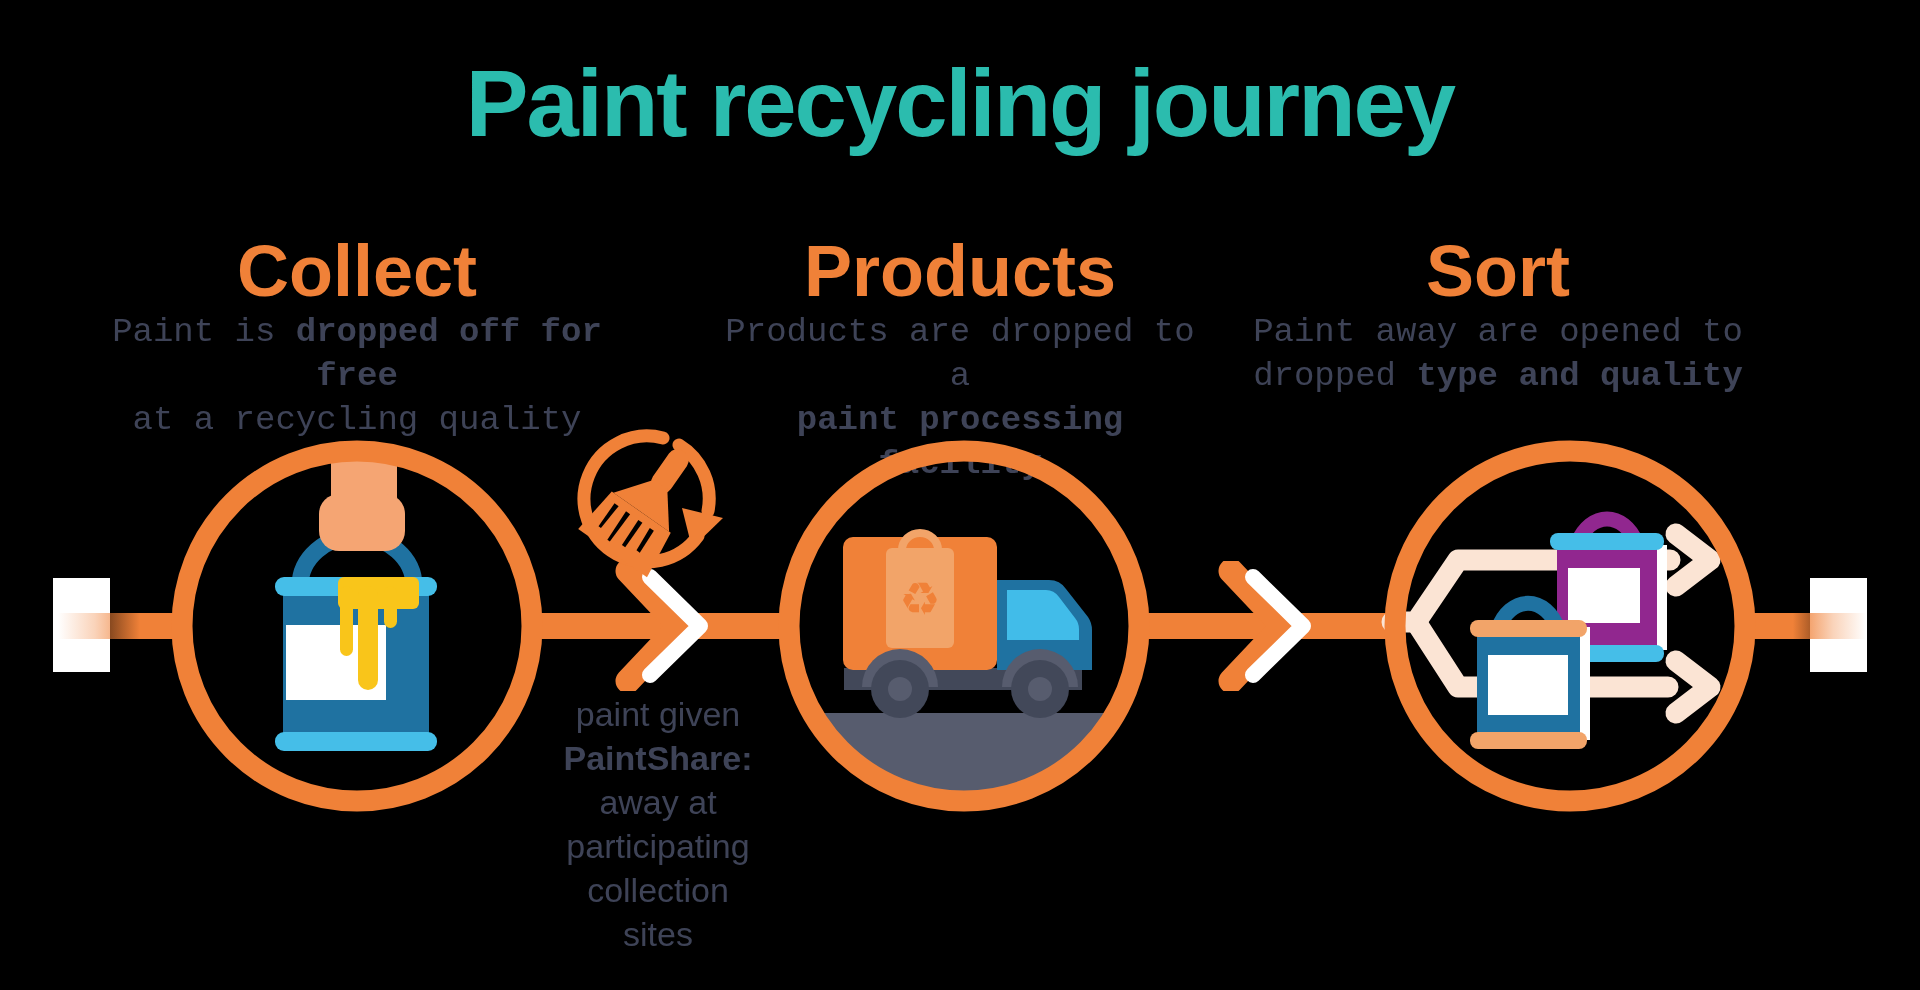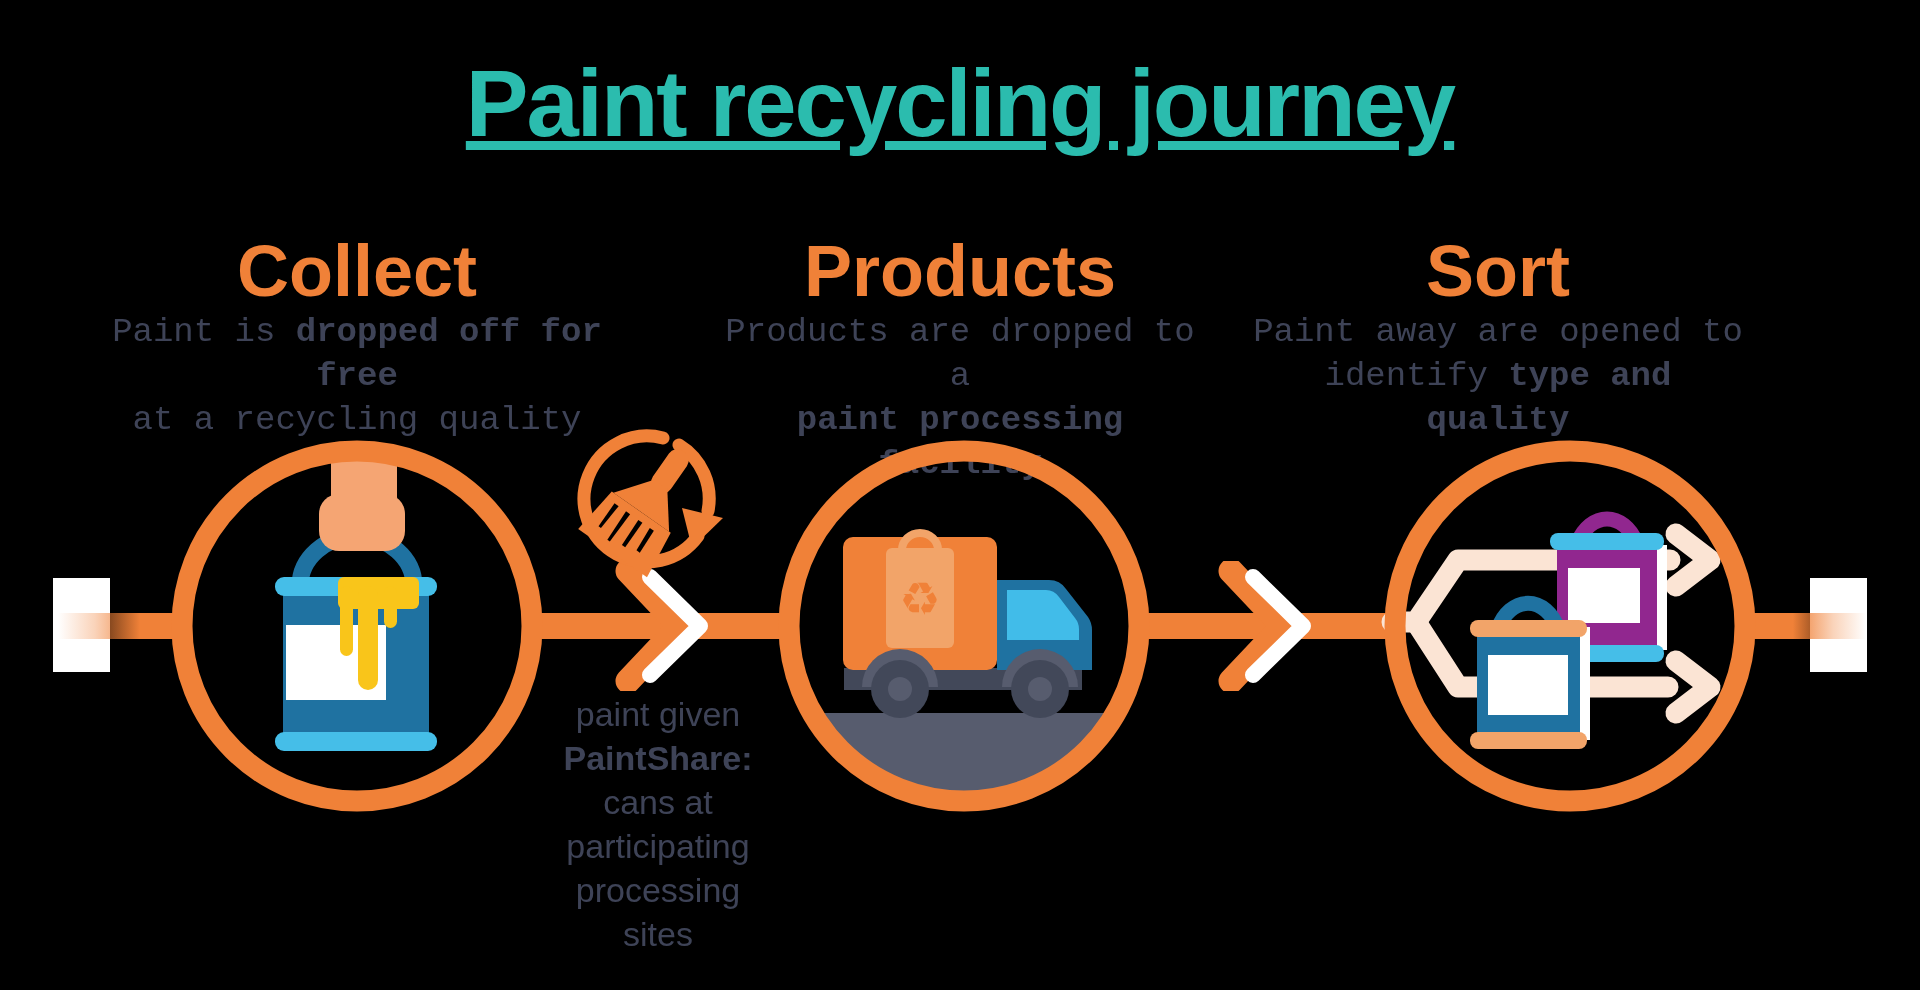--- a/index.html
+++ b/index.html
@@ -1,19 +1,19 @@
 <!DOCTYPE html>
 <html style="--bg: #000000; --teal: #2BBCAE; --orange: #F08138; --dark: #3E4357; --cream: #FBE4D4; --canblue: #1F72A1; --lightblue: #45BEE8; --winblue: #41BCE9; --yellow: #F9C51A; --purple: #91278F; --salmon: #F2A469; --skin: #F5A573; --road: #575C6E; --wheel: #424859; --white: #FFFFFF;"><head>
 <meta charset="utf-8">
 <style>
   html,body{margin:0;padding:0;background:#000;}
   .canvas{position:relative;width:1920px;height:990px;background:var(--bg,#000);
           font-family:"Liberation Sans",sans-serif;overflow:hidden;}
   .title{position:absolute;left:0;top:50px;width:100%;text-align:center;
-         font-size:94px;font-weight:bold;letter-spacing:-2px;color:var(--teal,#2BBCAE);margin:0;text-decoration:underline;}
+         font-size:94px;font-weight:bold;letter-spacing:-2px;color:var(--teal,#2BBCAE);margin:0;}
   .stage{position:absolute;top:240px;width:500px;text-align:center;}
   .stage-heading{font-size:72px;line-height:62px;font-weight:bold;color:var(--orange,#F08138);margin:0 0 8px;}
   .stage-line{font-size:34px;line-height:44px;color:var(--dark,#3E4357);font-family:Liberation Mono, monospace;}
   .bold{font-weight:bold;}
   .note{position:absolute;left:533px;top:692px;width:250px;text-align:center;
         font-size:34px;line-height:44px;color:var(--dark,#3E4357);}
   .hline{position:absolute;top:613px;height:26px;background:var(--orange,#F08138);}
   .hline.fade-in{background:linear-gradient(90deg,rgba(240,129,56,0) 0%,rgba(240,129,56,.35) 28%,var(--orange,#F08138) 62%);}
   .hline.fade-out{background:linear-gradient(90deg,var(--orange,#F08138) 38%,rgba(240,129,56,.35) 72%,rgba(240,129,56,0) 100%);}
   .endcap{position:absolute;top:578px;width:57px;height:94px;background:var(--white,#fff);}
@@ -81,21 +81,21 @@
 
   <section class="stage" style="left:710px;">
     <h2 class="stage-heading">Products</h2>
     <div class="stage-line"><span>Products are dropped to a</span></div>
     <div class="stage-line"><span class="bold">paint processing facility</span></div>
   </section>
 
   <section class="stage" style="left:1248px;">
     <h2 class="stage-heading">Sort</h2>
     <div class="stage-line"><span>Paint away are opened to</span></div>
-    <div class="stage-line"><span>identify </span><span class="bold">type and quality</span></div>
+    <div class="stage-line"><span>dropped </span><span class="bold">type and quality</span></div>
   </section>
 
   <svg class="circle-icon" style="left:167px;" viewBox="0 0 380 380">
     <path d="M 133 150 A 57 50 0 0 1 247 150" class="s-canblue" stroke-width="17"></path>
     <rect x="164" y="14" width="66" height="70" class="f-skin"></rect>
     <rect x="152" y="58" width="86" height="57" rx="20" class="f-skin"></rect>
     <rect x="116" y="150" width="146" height="158" class="f-canblue"></rect>
     <rect x="108" y="141" width="162" height="19" rx="9" class="f-lblue"></rect>
     <rect x="108" y="296" width="162" height="19" rx="9" class="f-lblue"></rect>
     <rect x="119" y="189" width="100" height="75" class="f-white"></rect>
@@ -155,19 +155,19 @@
       <rect x="90" y="184" width="117" height="17" rx="8" class="f-salmon"></rect>
       <rect x="90" y="296" width="117" height="17" rx="8" class="f-salmon"></rect>
       <rect x="108" y="219" width="80" height="60" class="f-white"></rect>
     </g>
     <circle cx="190" cy="190" r="175" class="ring"></circle>
   </svg>
 
   <div class="note">
     <div><span>paint given</span></div>
     <div><span class="bold">PaintShare:</span></div>
-    <div><span>cans at</span></div>
+    <div><span>away at</span></div>
     <div><span>participating</span></div>
-    <div><span>processing</span></div>
+    <div><span>collection</span></div>
     <div><span>sites</span></div>
   </div>
 
 </div>
 
 </body></html>

